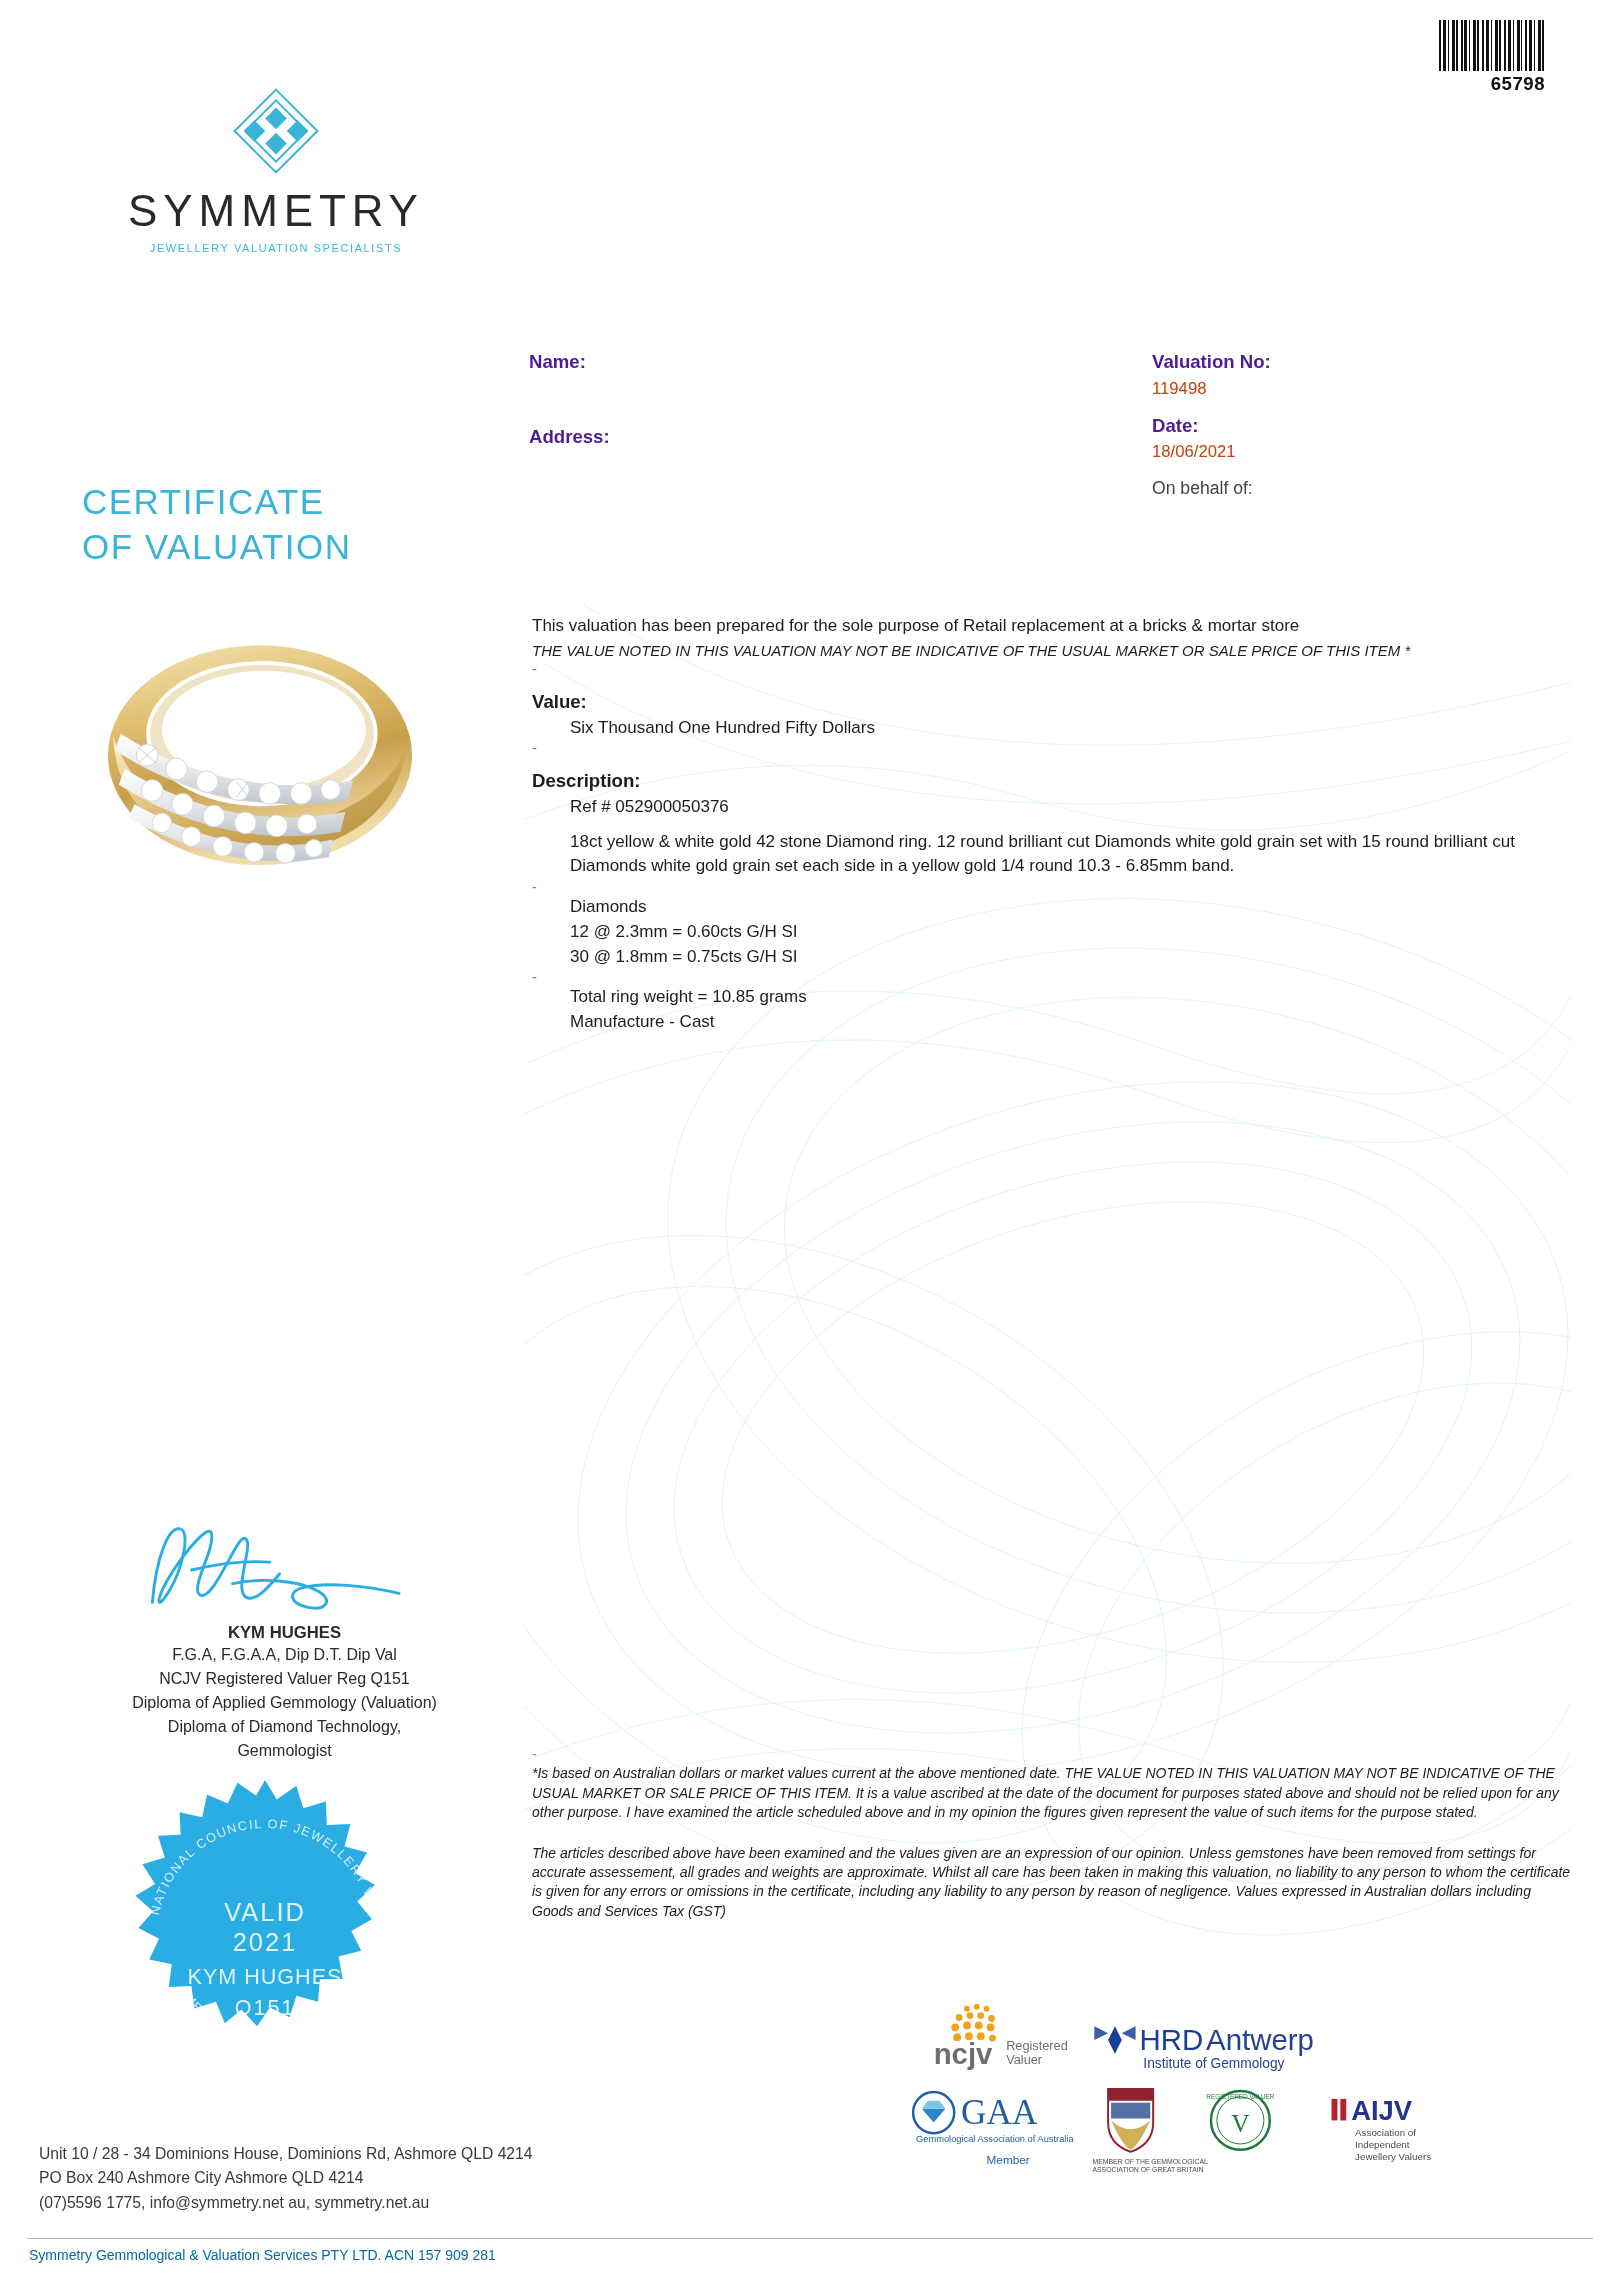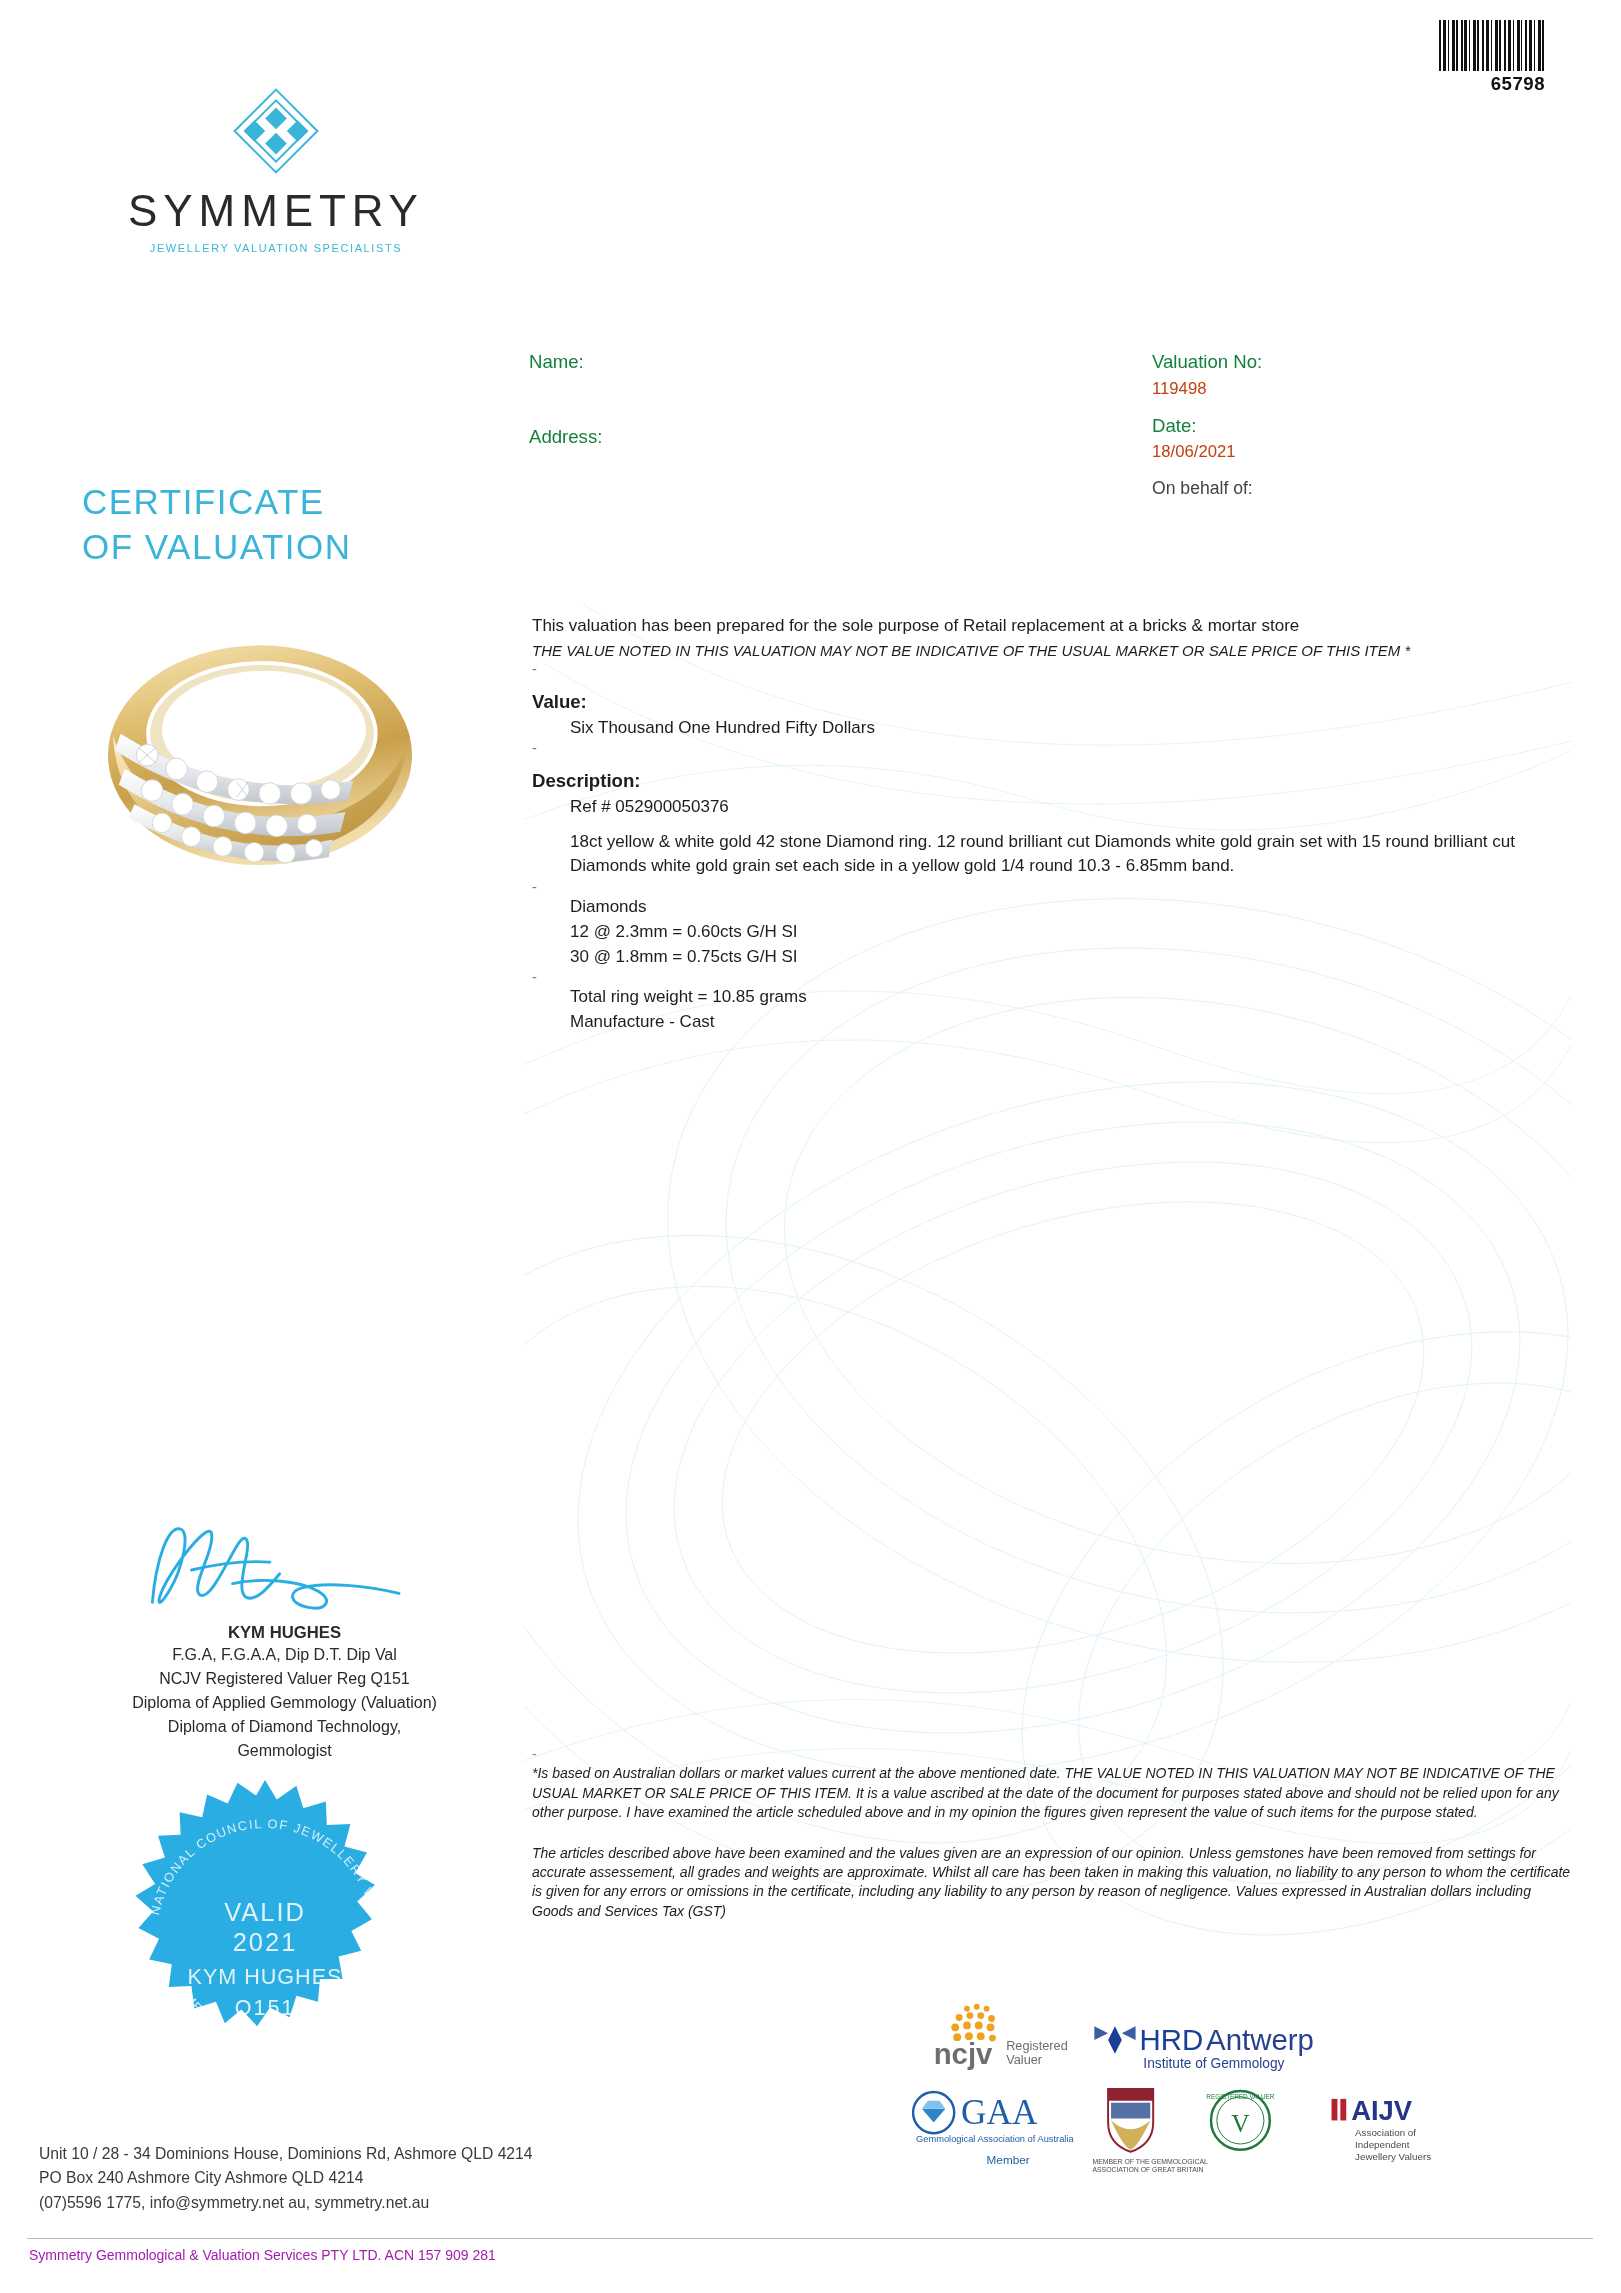--- a/index.html
+++ b/index.html
@@ -93,22 +93,22 @@
     width: 323px;
   }
   #meta-right {
     position: absolute;
     top: 351px;
     left: 1152px;
     width: 353px;
   }
   .meta-label {
     font-size: 18.6px;
-    font-weight: normal;
-    color: #15803d;
+    font-weight: bold;
+    color: #4c1d95;
     margin-bottom: 5.9px;
   }
   .meta-value {
     font-size: 16.7px;
     color: #c2410c;
     margin-bottom: 15.7px;
   }
   .meta-gap {
     height: 37px;
   }
@@ -248,21 +248,21 @@
     left: 27.4px;
     width: 1566px;
     height: 1px;
     background: #b9b9b9;
   }
   #footer-legal {
     position: absolute;
     top: 2247px;
     left: 29px;
     font-size: 14px;
-    color: #a21caf;
+    color: #0369a1;
   }
 </style>
 </head>
 <body>
 
 <div id="barcode-block">
   <div class="barcode-bars"></div>
   <div class="barcode-number">65798</div>
 </div>
 

